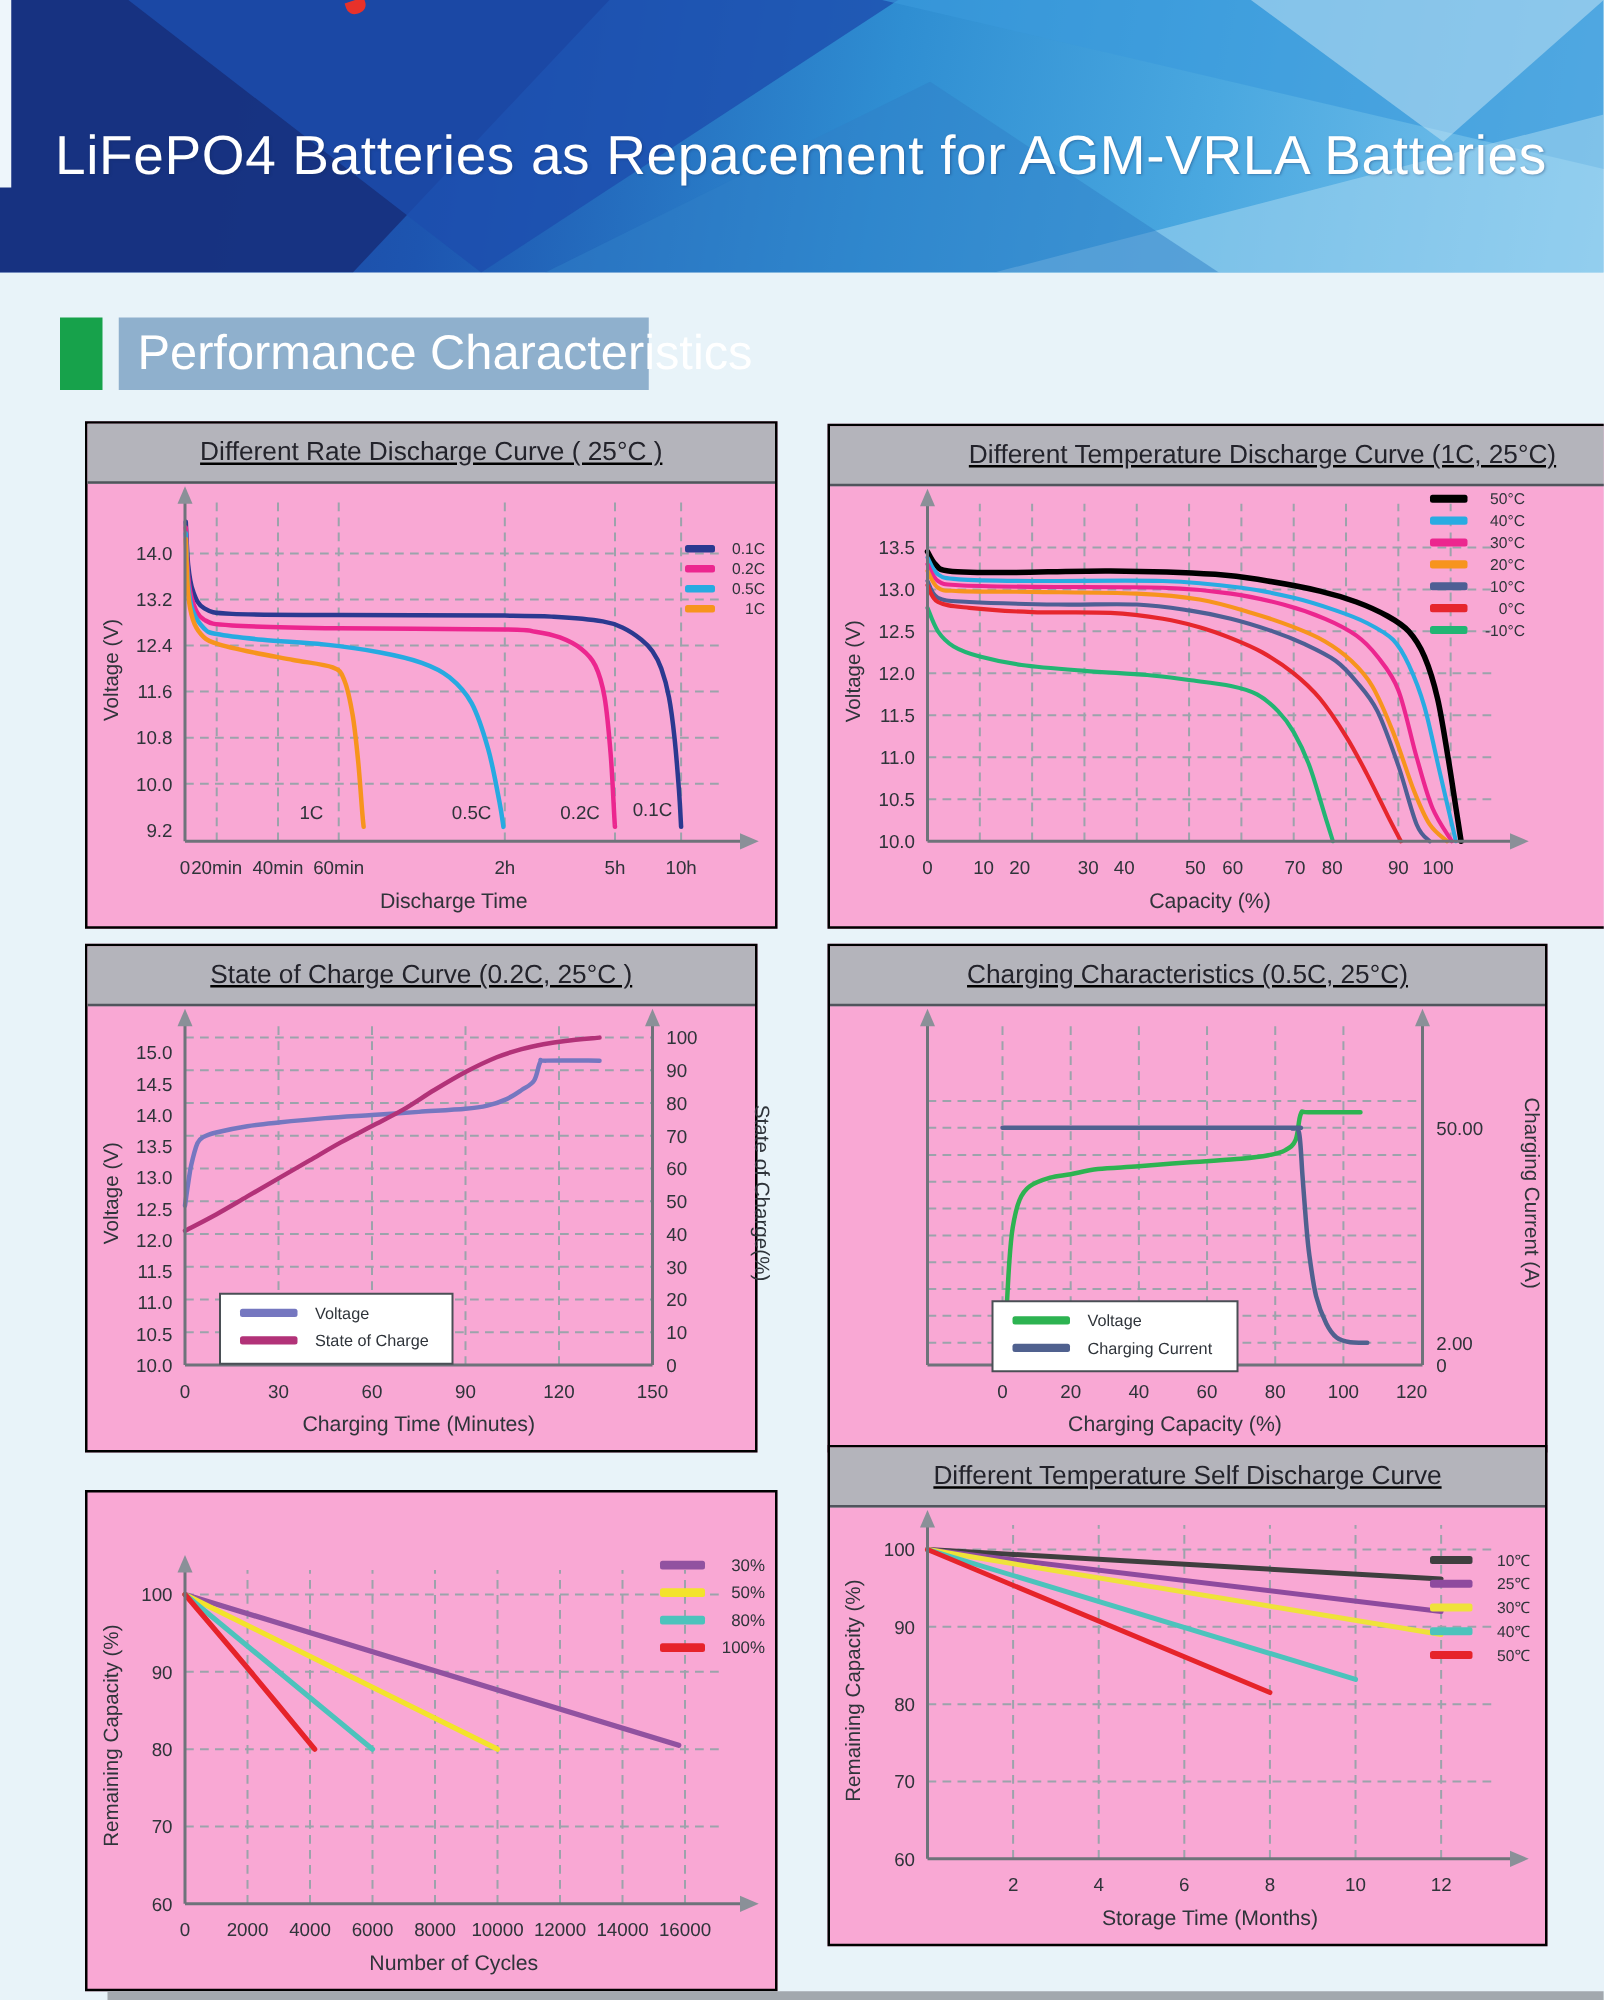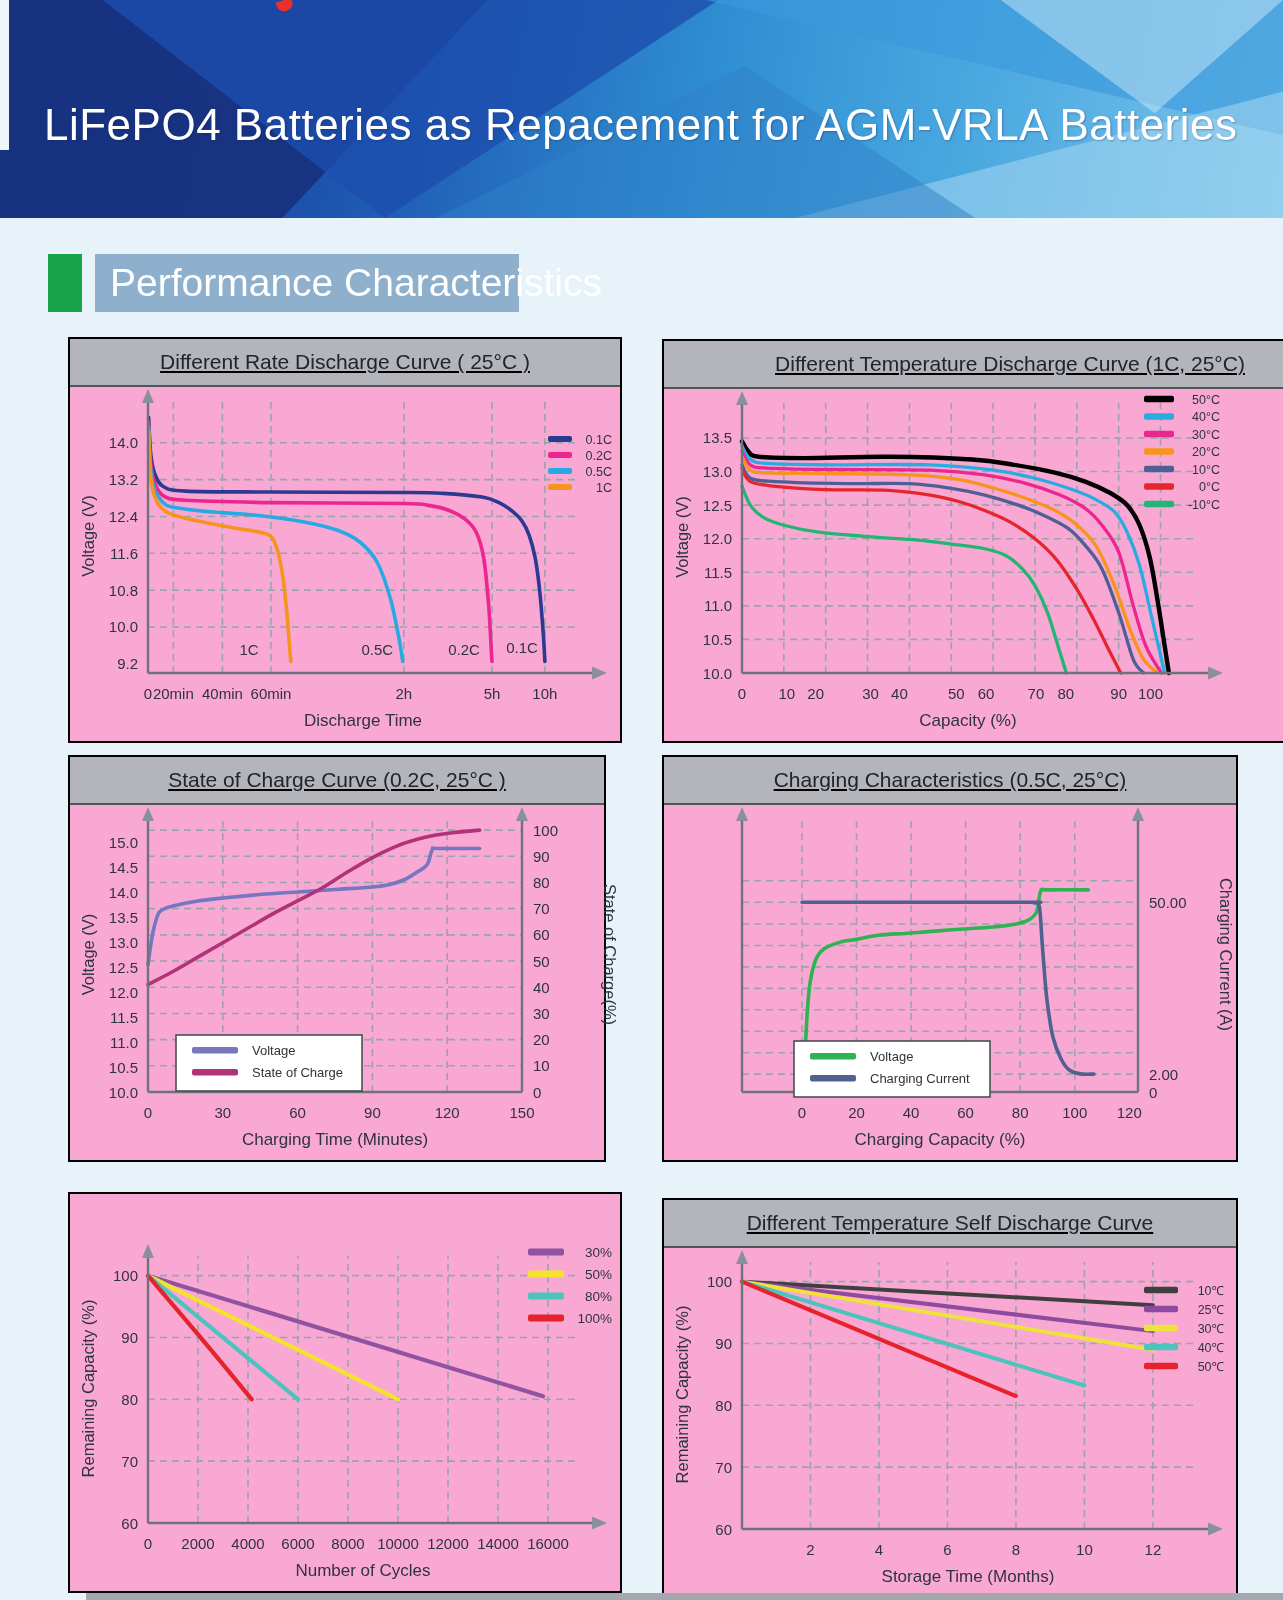--- a/index.html
+++ b/index.html
@@ -26,21 +26,21 @@
   .sec-label{position:absolute;left:95px;top:254px;width:424px;height:58px;background:#8fb0cd;
        color:#ffffff;font-size:39px;line-height:58px;padding-left:15px;box-sizing:border-box;
        white-space:nowrap;}
   
   .panel{position:absolute;background:#f9a8d4;border:2px solid #000000;box-sizing:border-box;text-decoration:underline;}
   .p1{left:68px;top:337px;width:554px;height:406px;}
   .p2{left:662px;top:339px;width:696px;height:404px;}
   .p3{left:68px;top:755px;width:538px;height:407px;}
   .p4{left:662px;top:755px;width:576px;height:407px;}
   .p5{left:68px;top:1192px;width:554px;height:401px;}
-  .p6{left:662px;top:1198px;width:576px;height:401px;}
+  .p6{left:662px;top:1156px;width:576px;height:401px;}
   .ptitle{height:46px;line-height:46px;text-align:center;background:#b4b4bb;color:#23232b;
        font-size:21px;border-bottom:2px solid #50555c;white-space:nowrap;overflow:hidden;}
   .chart-area{position:absolute;left:2px;right:2px;top:46px;bottom:2px;}
   svg{font-family:"Liberation Sans",sans-serif;display:block;}
   .bottom-strip{position:absolute;left:86px;right:0;top:1593px;height:7px;background:#a2a8ae;}
 </style>
 </head>
 <body>
 
 <div class="hdr">

